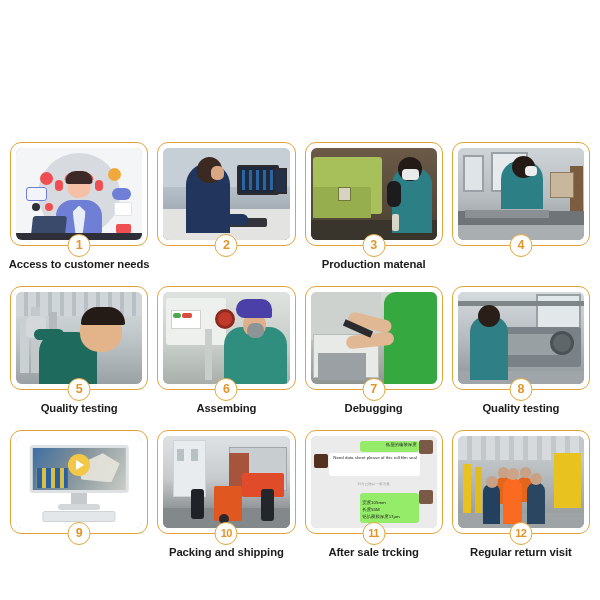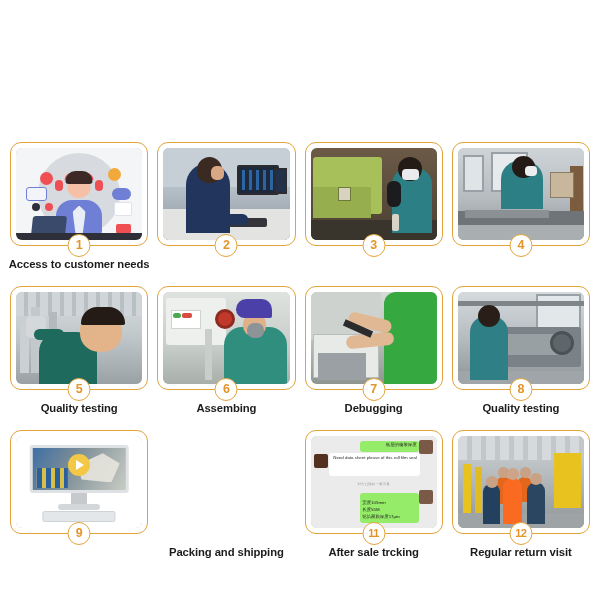--- a/index.html
+++ b/index.html
@@ -316,20 +316,21 @@
             <div class="ph base"></div>
               <div class="ph prs"></div>
               <div class="ph hd"></div>
             <div class="ph msk"></div>
               <div class="ph glv"></div>
               <div class="ph btl"></div>
           </div>
         </div>
         <div class="badge">3</div>
       </div>
+      <div class="card-label">Production matenal</div>
     </div>
 
     <div class="card">
       <div class="card-frame">
         <div class="card-photo">
           <div class="ph s4">
             <div class="ph win2"></div>
               <div class="ph win"></div>
               <div class="ph wd"></div>
             <div class="ph bx"></div>
@@ -434,20 +435,38 @@
             <div class="ph neck"></div>
               <div class="ph stand"></div>
               <div class="ph kbd"></div>
           </div>
         </div>
         <div class="badge">9</div>
       </div>
     </div>
 
     <div class="card">
+      <div class="card-frame">
+        <div class="card-photo">
+          <div class="ph s10">
+            <div class="ph bld"></div>
+              <div class="ph w1"></div>
+              <div class="ph w2"></div>
+            <div class="ph cont"></div>
+              <div class="ph cont2"></div>
+              <div class="ph truck"></div>
+            <div class="ph grd"></div>
+              <div class="ph flift"></div>
+              <div class="ph fm"></div>
+            <div class="ph p1"></div>
+              <div class="ph p2"></div>
+          </div>
+        </div>
+        <div class="badge wide">10</div>
+      </div>
       <div class="card-label">Packing and shipping</div>
     </div>
 
     <div class="card">
       <div class="card-frame">
         <div class="card-photo">
           <div class="ph s11">
             <div class="ph bub-g1"></div>
             <div class="ph g1-txt">低层的核装厚度</div>
             <div class="ph av-r1"></div>

